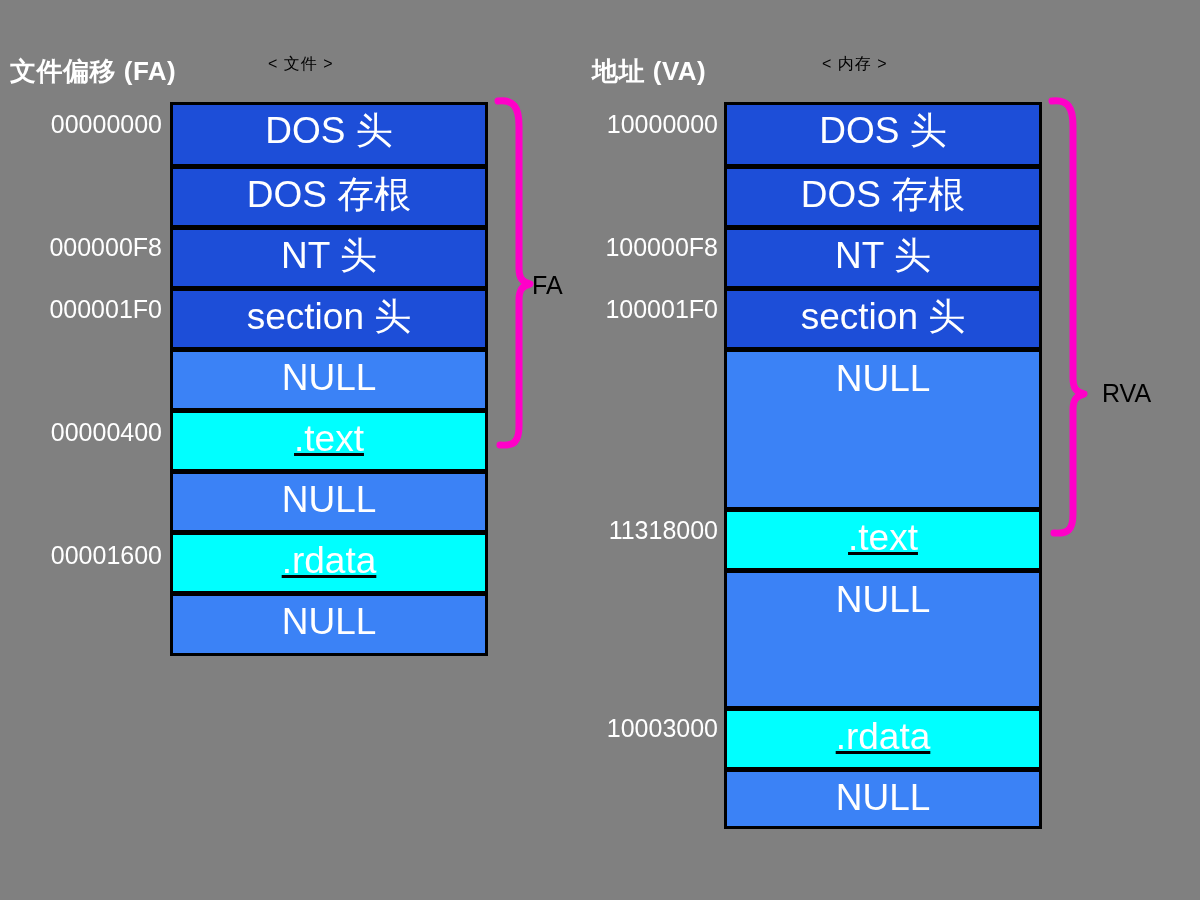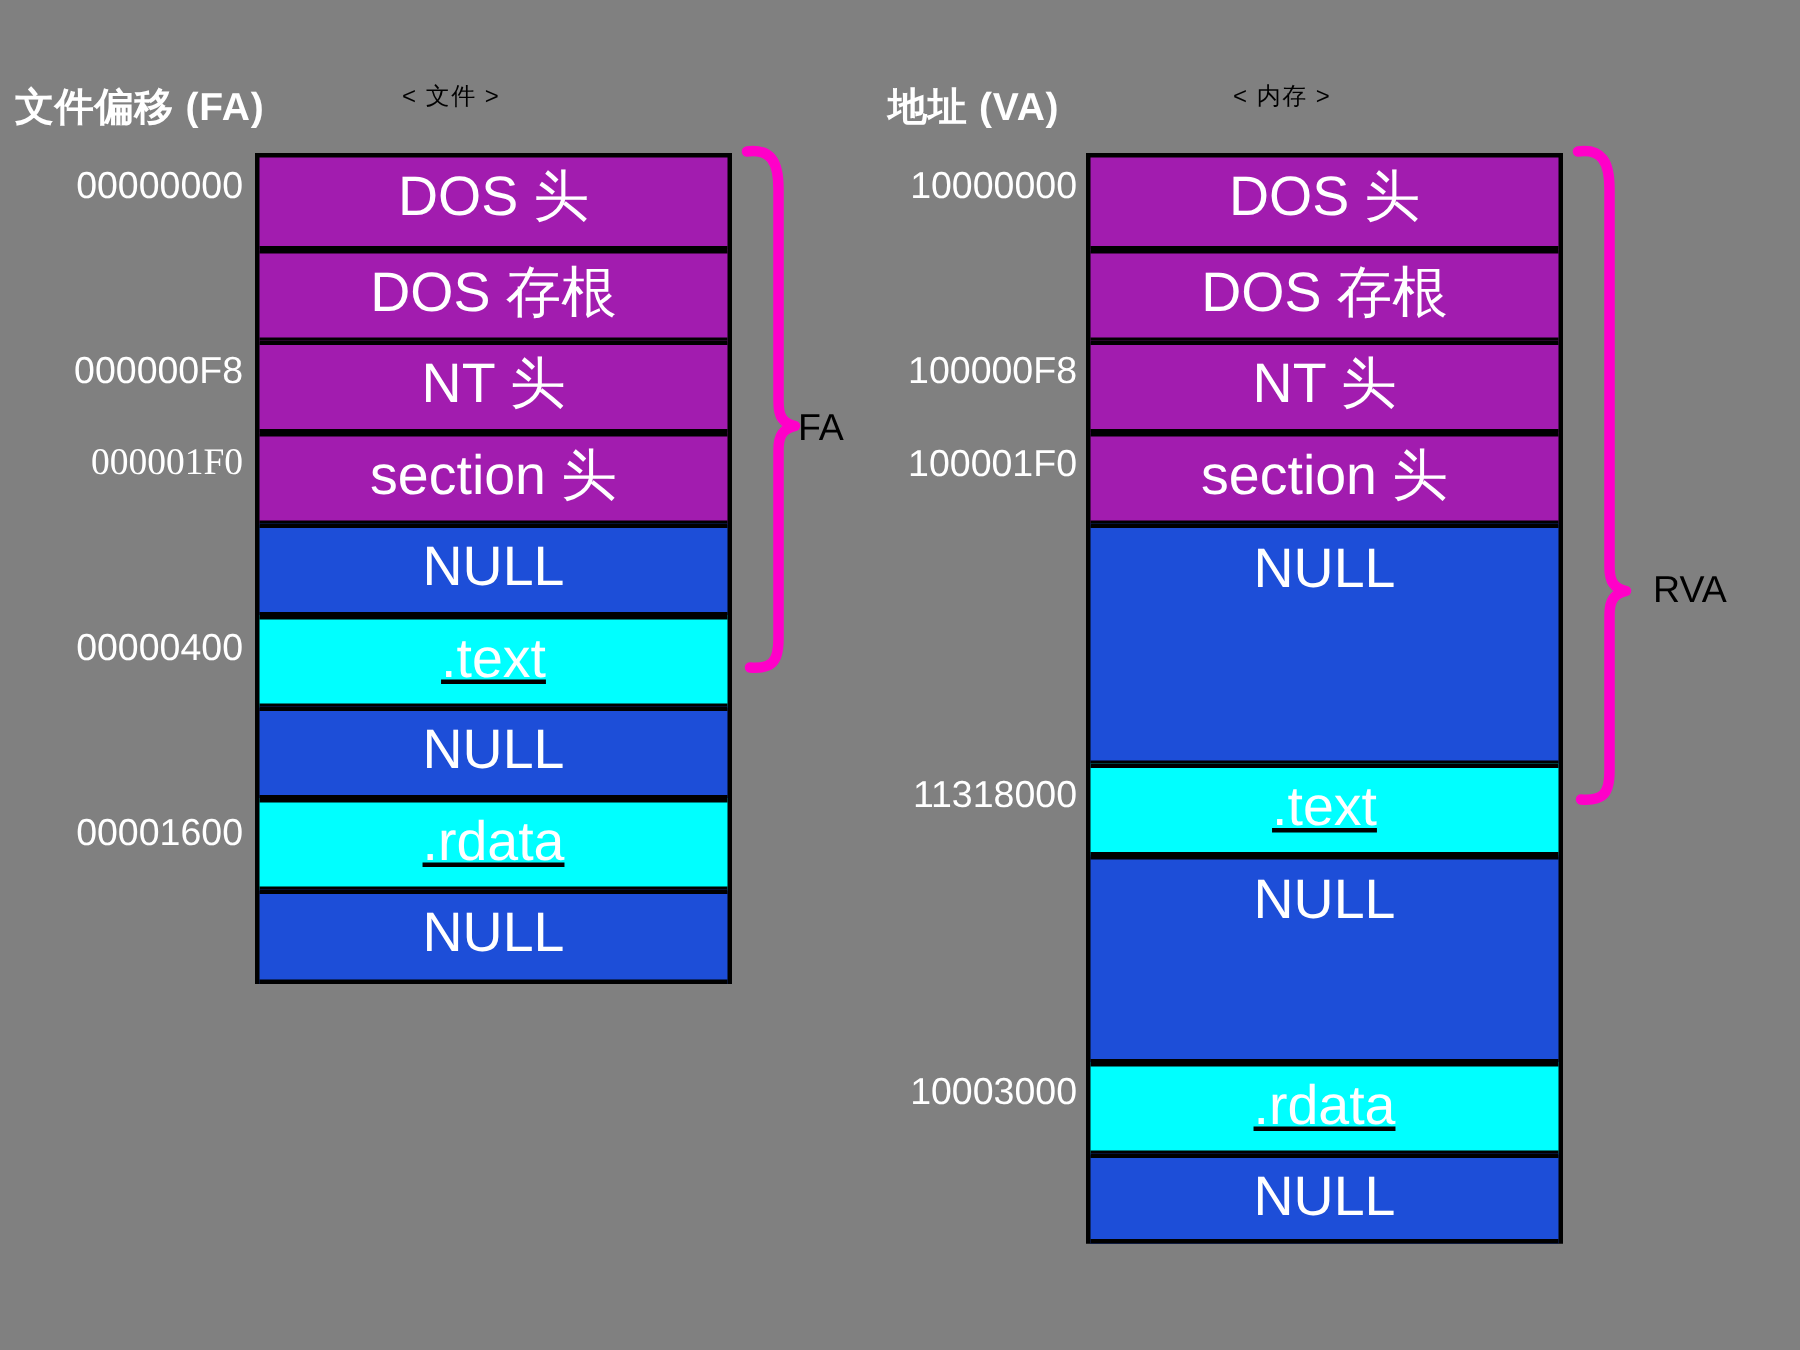--- a/index.html
+++ b/index.html
@@ -58,22 +58,22 @@
   .block:first-child { border-top: none; }
 
   .block-label {
     color: #ffffff;
     font-size: 37px;
     font-weight: 400;
     line-height: 1.0;
     white-space: nowrap;
     padding-top: 7px;
   }
-  .block.blue  { background: #a21caf; }
-  .block.green { background: #1d4ed8; }
+  .block.blue  { background: #1d4ed8; }
+  .block.green { background: #3b82f6; }
   .block.cyan  { background: #00ffff; text-decoration: underline; }
 
   
   .block.tall .block-label { padding-top: 8px; }
 
   
   .addr {
     position: absolute;
     color: #ffffff;
     font-size: 25px;
@@ -101,21 +101,21 @@
 </style>
 </head>
 <body>
 
 <div class="col-heading" style="left:10px; top:54px;">文件偏移 (FA)</div>
 
 <div class="col-subheading" style="left:268px; top:54px;">&lt; 文件 &gt;</div>
 
 <div class="addr left-col" style="top:110px;">00000000</div>
 <div class="addr left-col" style="top:233px;">000000F8</div>
-<div class="addr left-col" style="top:295px;font-family:Liberation Serif, serif;">000001F0</div>
+<div class="addr left-col" style="top:295px;">000001F0</div>
 <div class="addr left-col" style="top:418px;">00000400</div>
 <div class="addr left-col" style="top:541px;">00001600</div>
 
 <div class="stack" id="file-stack">
   <div class="block blue" style="top:0px;   height:62px;">
       <span class="block-label">DOS 头</span>
     </div>
   <div class="block blue" style="top:61px;  height:62px;">
       <span class="block-label">DOS 存根</span>
     </div>

